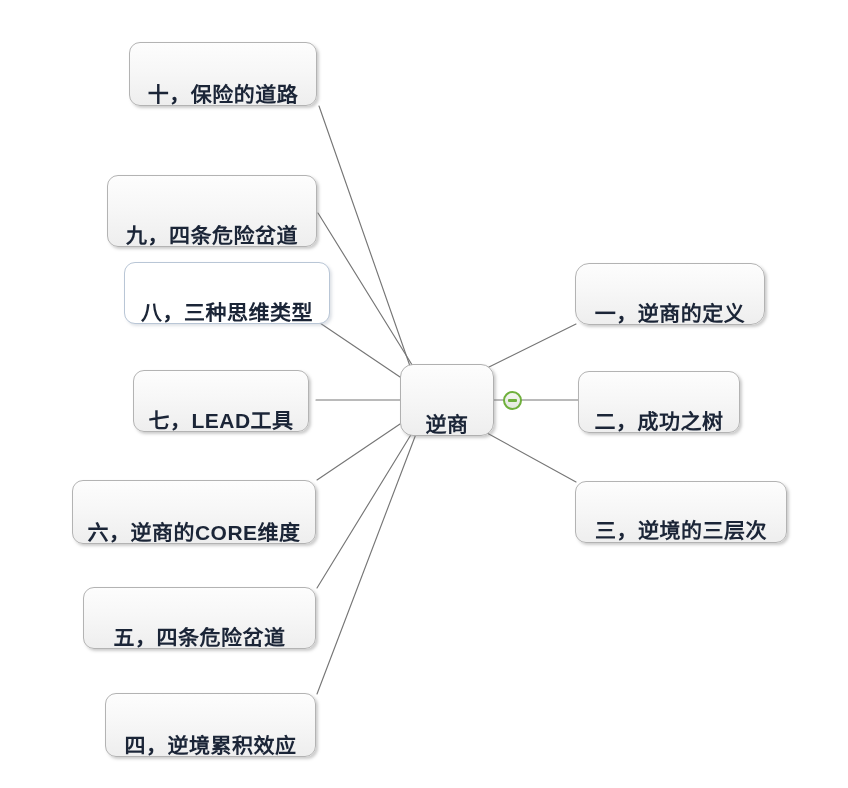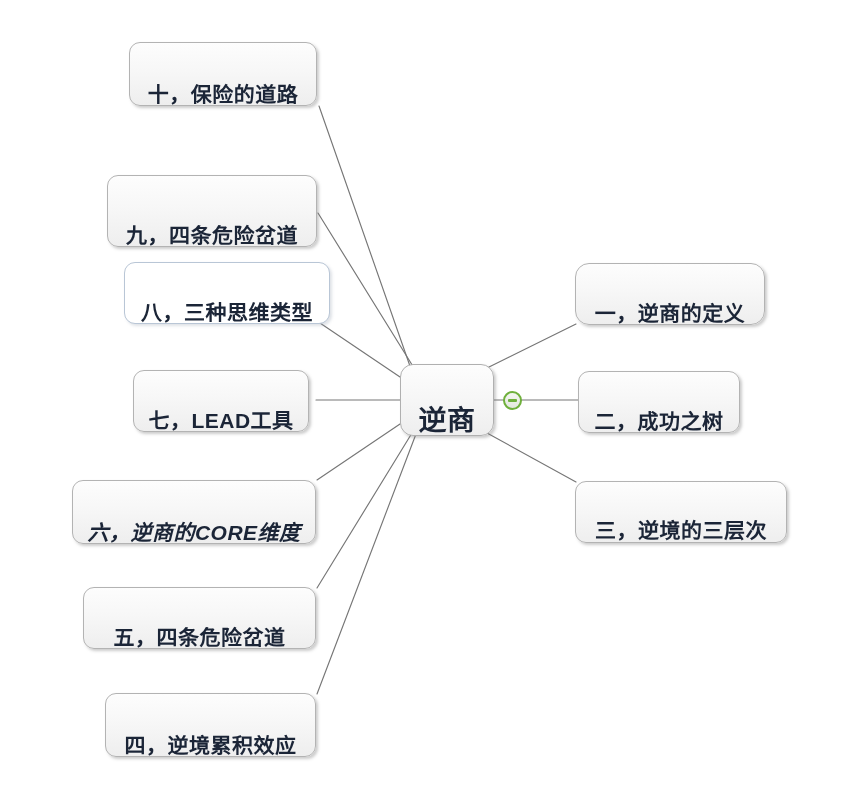--- a/index.html
+++ b/index.html
@@ -47,21 +47,21 @@
     white-space: nowrap;
   }
 
   .node .node-label {
     display: block;
     line-height: 1;
     text-shadow: 0 0 0 rgba(0,0,0,0);
   }
 
   .node.central {
-    font-size: 28px;
+    font-size: 21px;
     border-radius: 13px;
     border-color: #b0b0b0;
   }
 
   .node.branch {
     font-size: 21px;
   }
 
   
   .node.selected {
@@ -128,21 +128,21 @@
       </div>
       <div class="node branch" style="left: 107px; top: 151px; width: 210px; height: 72px; margin-top: 24px;">
         <span class="node-label">九，四条危险岔道</span>
       </div>
       <div class="node branch selected" style="left: 110px; top: 262px; width: 206px; height: 62px; margin-left: 14px;">
         <span class="node-label">八，三种思维类型</span>
       </div>
       <div class="node branch" style="left: 133px; top: 370px; width: 176px; height: 62px;">
         <span class="node-label">七，LEAD工具</span>
       </div>
-      <div class="node branch" style="left: 72px; top: 480px; width: 244px; height: 64px; font-style: italic;">
+      <div class="node branch" style="left: 72px; top: 480px; width: 244px; height: 64px;">
         <span class="node-label">六，逆商的CORE维度</span>
       </div>
       <div class="node branch" style="left: 83px; top: 587px; width: 233px; height: 62px;">
         <span class="node-label">五，四条危险岔道</span>
       </div>
       <div class="node branch" style="left: 105px; top: 693px; width: 211px; height: 64px;">
         <span class="node-label">四，逆境累积效应</span>
       </div>
     </div>
 

